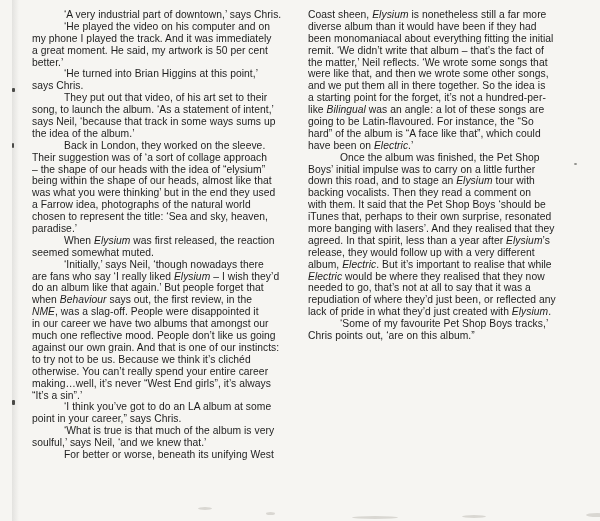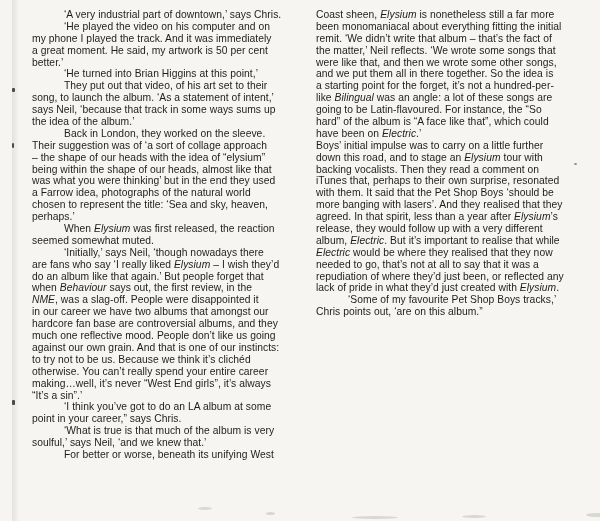--- a/index.html
+++ b/index.html
@@ -27,21 +27,21 @@
     width: 7px; height: 100%;
     background: linear-gradient(to right, rgba(60,60,58,0.10), rgba(60,60,58,0));
   }
   .col {
     position: absolute;
     top: 9px;
     white-space: nowrap;
     letter-spacing: 0.05px;
   }
   .col-left  { left: 20px;  width: 272px; }
-  .col-right { left: 304px; width: 278px; }
+  .col-right { left: 296px; width: 278px; }
   .line { height: 11.9px; }
   .line.ind { padding-left: 32px; }
   .line i { font-style: italic; }
   .speck {
     position: absolute;
     background: #4a4a47;
     border-radius: 1px;
   }
   .smudge {
     position: absolute;
@@ -61,70 +61,72 @@
 <div class="page" style="color: rgb(29, 29, 29);">
   <div class="page-edge"></div>
 
   <div class="col col-left" id="col-left">
       <div class="line ind"><span>‘A very industrial part of downtown,’ says Chris.</span></div>
       <div class="line ind"><span>‘He played the video on his computer and on</span></div>
       <div class="line"><span>my phone I played the track. And it was immediately</span></div>
       <div class="line"><span>a great moment. He said, my artwork is 50 per cent</span></div>
       <div class="line"><span>better.’</span></div>
       <div class="line ind"><span>‘He turned into Brian Higgins at this point,’</span></div>
+      <div class="line"><span>says Chris.</span></div>
       <div class="line ind"><span>They put out that video, of his art set to their</span></div>
       <div class="line"><span>song, to launch the album. ‘As a statement of intent,’</span></div>
       <div class="line"><span>says Neil, ‘because that track in some ways sums up</span></div>
       <div class="line"><span>the idea of the album.’</span></div>
       <div class="line ind"><span>Back in London, they worked on the sleeve.</span></div>
       <div class="line"><span>Their suggestion was of ‘a sort of collage approach</span></div>
       <div class="line"><span>– the shape of our heads with the idea of “elysium”</span></div>
       <div class="line"><span>being within the shape of our heads, almost like that</span></div>
       <div class="line"><span>was what you were thinking’ but in the end they used</span></div>
       <div class="line"><span>a Farrow idea, photographs of the natural world</span></div>
       <div class="line"><span>chosen to represent the title: ‘Sea and sky, heaven,</span></div>
-      <div class="line"><span>perhaps.’</span></div>
+      <div class="line"><span>paradise.’</span></div>
       <div class="line ind"><span>When </span><i>Elysium</i><span> was first released, the reaction</span></div>
       <div class="line"><span>seemed somewhat muted.</span></div>
       <div class="line ind"><span>‘Initially,’ says Neil, ‘though nowadays there</span></div>
       <div class="line"><span>are fans who say ‘I really liked </span><i>Elysium</i><span> – I wish they’d</span></div>
       <div class="line"><span>do an album like that again.’ But people forget that</span></div>
       <div class="line"><span>when </span><i>Behaviour</i><span> says out, the first review, in the</span></div>
       <div class="line"><i>NME</i><span>, was a slag-off. People were disappointed it</span></div>
       <div class="line"><span>in our career we have two albums that amongst our</span></div>
-      <div class="line"><span>hardcore fan base are controversial albums, and they</span></div>
       <div class="line"><span>much one reflective mood. People don’t like us going</span></div>
       <div class="line"><span>against our own grain. And that is one of our instincts:</span></div>
       <div class="line"><span>to try not to be us. Because we think it’s clichéd</span></div>
       <div class="line"><span>otherwise. You can’t really spend your entire career</span></div>
       <div class="line"><span>making…well, it’s never “West End girls”, it’s always</span></div>
       <div class="line"><span>“It’s a sin”.’</span></div>
       <div class="line ind"><span>‘I think you’ve got to do an LA album at some</span></div>
       <div class="line"><span>point in your career,” says Chris.</span></div>
       <div class="line ind"><span>‘What is true is that much of the album is very</span></div>
       <div class="line"><span>soulful,’ says Neil, ‘and we knew that.’</span></div>
       <div class="line ind"><span>For better or worse, beneath its unifying West</span></div>
     </div>
   <div class="col col-right" id="col-right">
       <div class="line"><span>Coast sheen, </span><i>Elysium</i><span> is nonetheless still a far more</span></div>
+      <div class="line"><span>diverse album than it would have been if they had</span></div>
       <div class="line"><span>been monomaniacal about everything fitting the initial</span></div>
       <div class="line"><span>remit. ‘We didn’t write that album – that’s the fact of</span></div>
       <div class="line"><span>the matter,’ Neil reflects. ‘We wrote some songs that</span></div>
       <div class="line"><span>were like that, and then we wrote some other songs,</span></div>
       <div class="line"><span>and we put them all in there together. So the idea is</span></div>
       <div class="line"><span>a starting point for the forget, it’s not a hundred-per-</span></div>
       <div class="line"><span>like </span><i>Bilingual</i><span> was an angle: a lot of these songs are</span></div>
       <div class="line"><span>going to be Latin-flavoured. For instance, the “So</span></div>
       <div class="line"><span>hard” of the album is “A face like that”, which could</span></div>
       <div class="line"><span>have been on </span><i>Electric</i><span>.’</span></div>
+      <div class="line ind"><span>Once the album was finished, the Pet Shop</span></div>
       <div class="line"><span>Boys’ initial impulse was to carry on a little further</span></div>
       <div class="line"><span>down this road, and to stage an </span><i>Elysium</i><span> tour with</span></div>
       <div class="line"><span>backing vocalists. Then they read a comment on</span></div>
+      <div class="line"><span>with them. It said that the Pet Shop Boys ‘should be</span></div>
       <div class="line"><span>iTunes that, perhaps to their own surprise, resonated</span></div>
-      <div class="line"><span>with them. It said that the Pet Shop Boys ‘should be</span></div>
       <div class="line"><span>more banging with lasers’. And they realised that they</span></div>
       <div class="line"><span>agreed. In that spirit, less than a year after </span><i>Elysium</i><span>’s</span></div>
       <div class="line"><span>release, they would follow up with a very different</span></div>
       <div class="line"><span>album, </span><i>Electric</i><span>. But it’s important to realise that while</span></div>
       <div class="line"><i>Electric</i><span> would be where they realised that they now</span></div>
       <div class="line"><span>needed to go, that’s not at all to say that it was a</span></div>
       <div class="line"><span>repudiation of where they’d just been, or reflected any</span></div>
       <div class="line"><span>lack of pride in what they’d just created with </span><i>Elysium</i><span>.</span></div>
       <div class="line ind"><span>‘Some of my favourite Pet Shop Boys tracks,’</span></div>
       <div class="line"><span>Chris points out, ‘are on this album.”</span></div>

